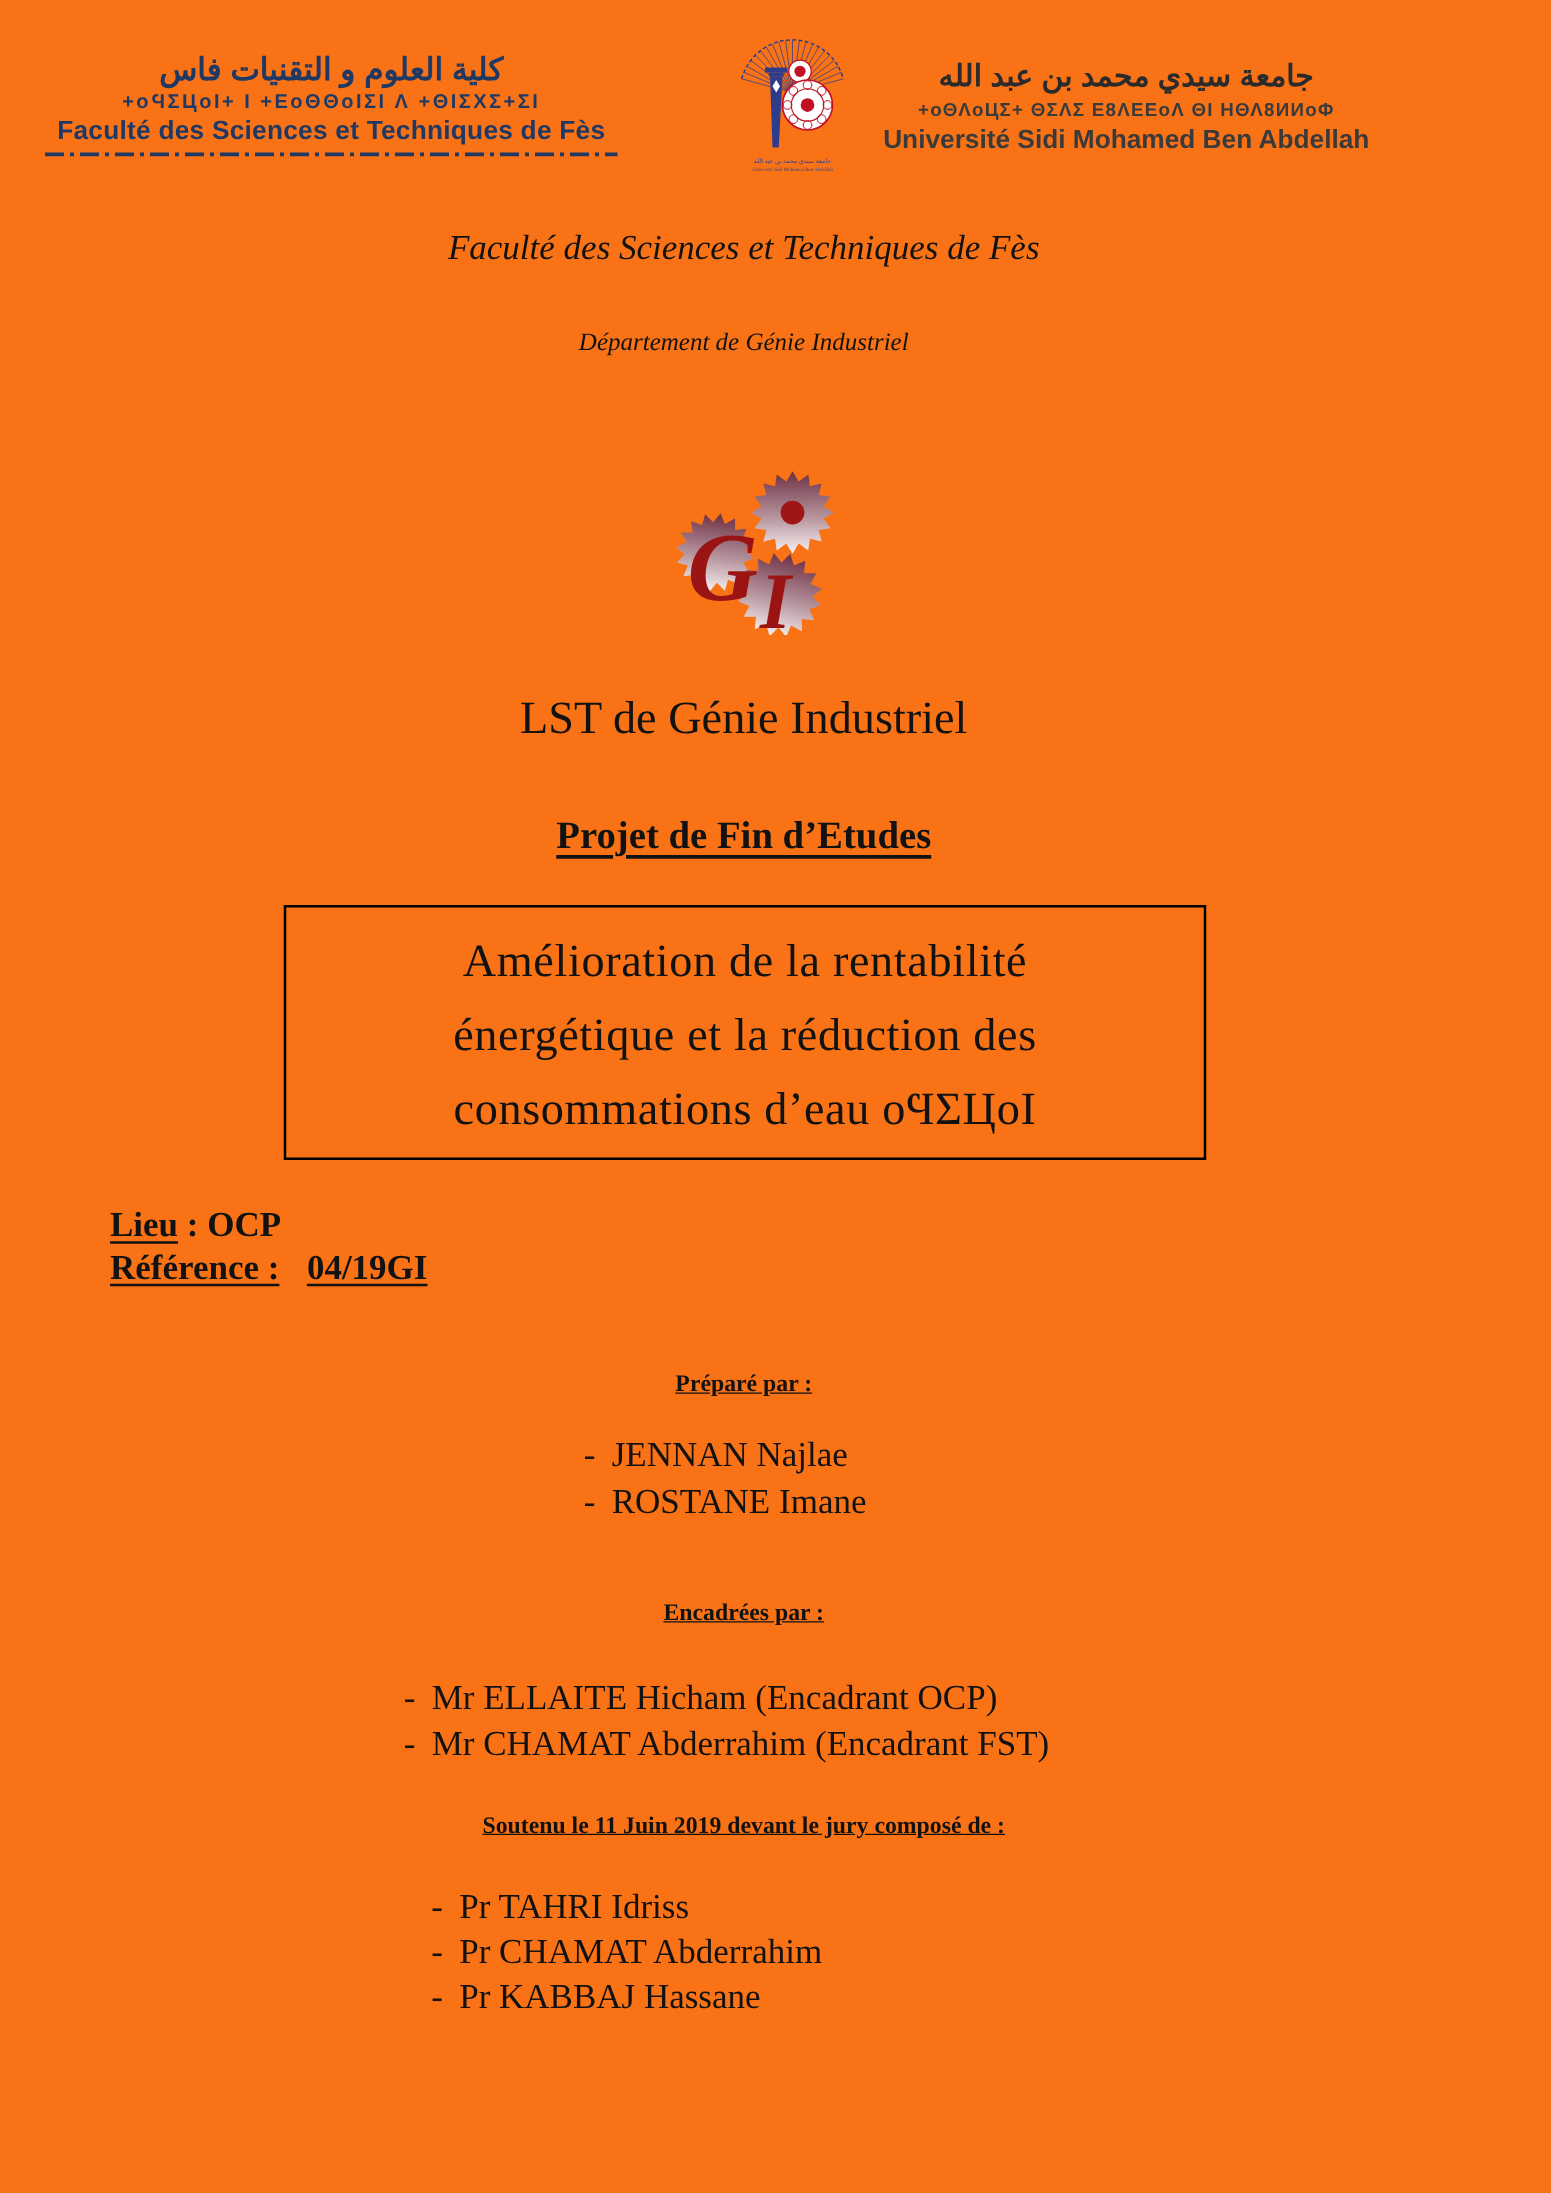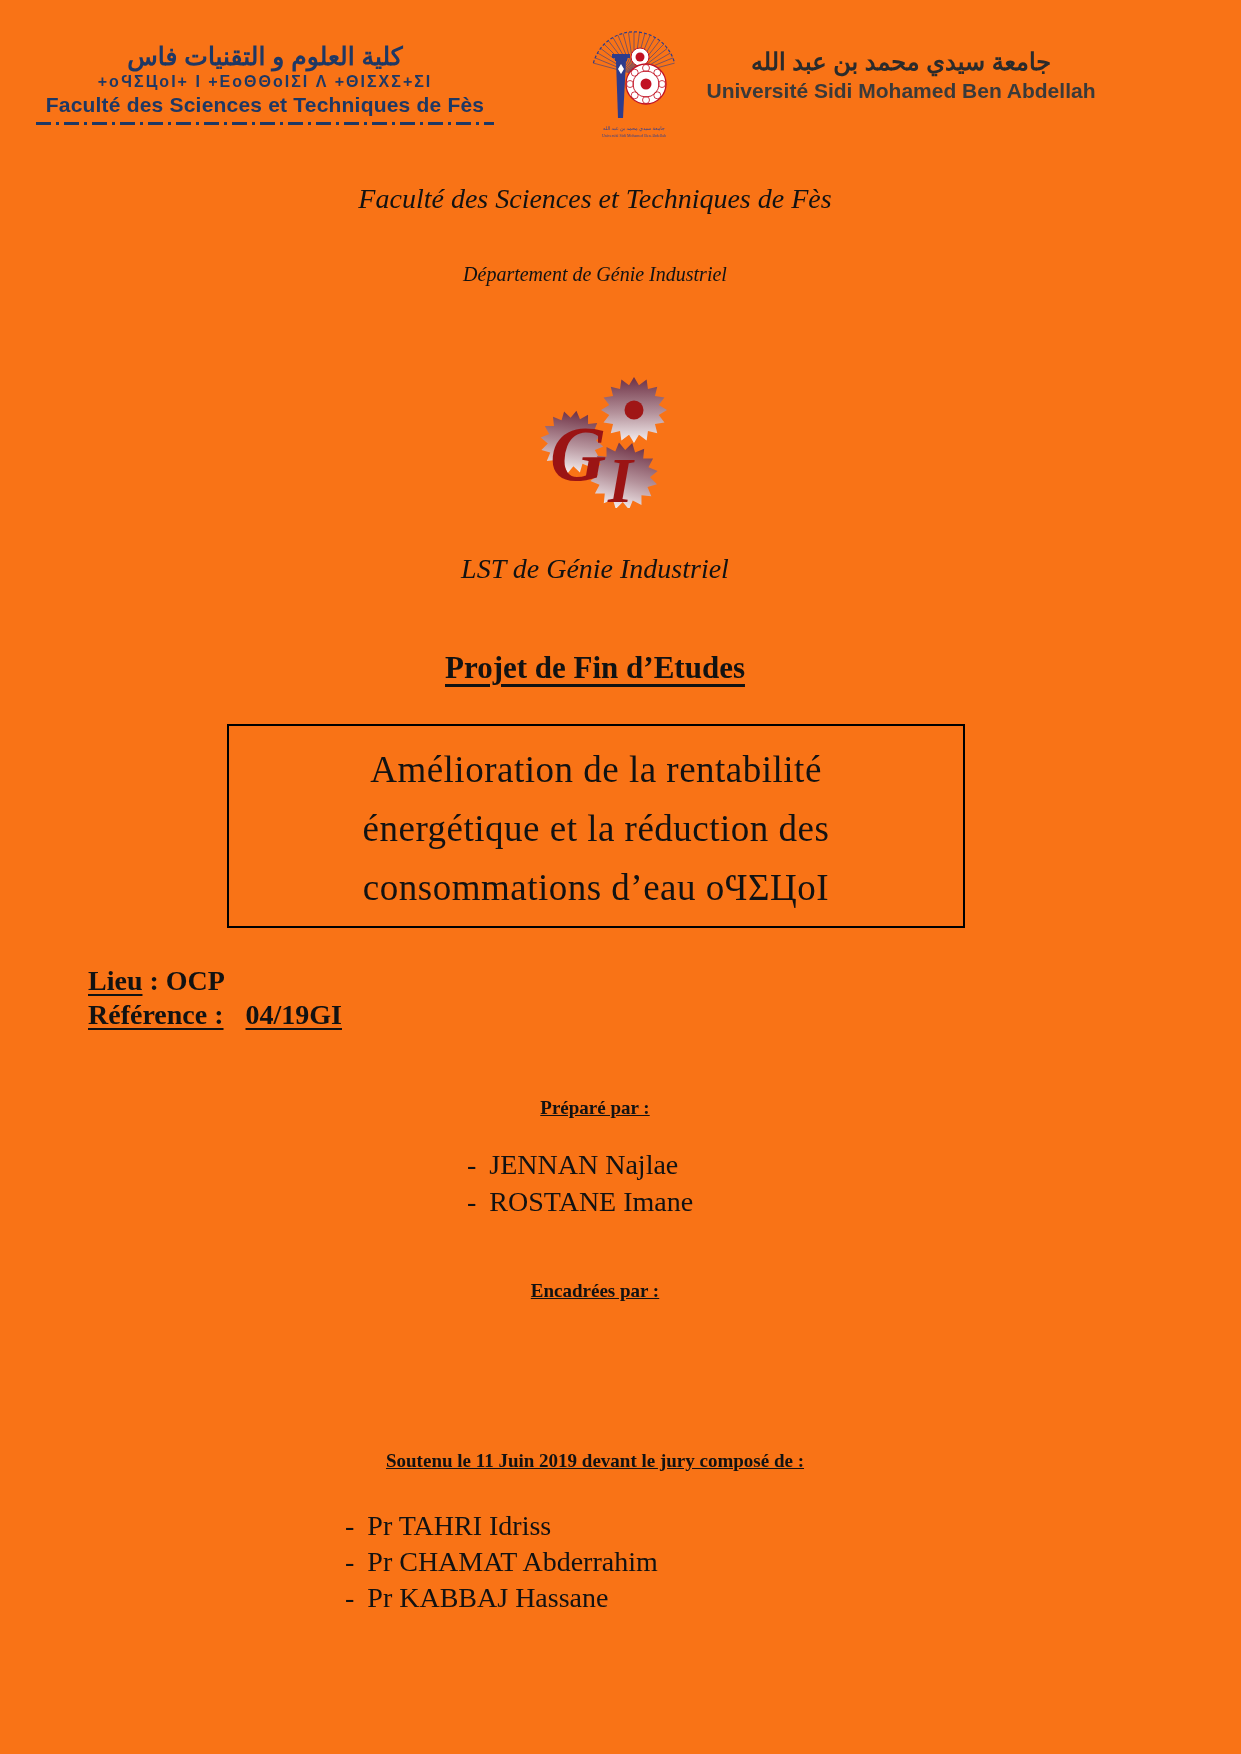--- a/index.html
+++ b/index.html
@@ -31,21 +31,21 @@
     font-family:"Liberation Sans", sans-serif;
   }
   .hr-arabic { font-size:24px; font-weight:bold; line-height:32px; color:#2b2b2b; }
   .hr-tif    { font-size:15px; font-weight:bold; letter-spacing:1px; line-height:21px; color:#3a3a3a; }
   .hr-fr     { font-size:21px; font-weight:bold; line-height:25px; color:#3a3a3a; }
 
   
   .center-line { position:absolute; left:25px; width:1140px; text-align:center; }
   .faculty-line    { top:183px; font-style:italic; font-size:28px; }
   .department-line { top:263px; font-style:italic; font-size:20px; }
-  .lst-line        { top:553px; font-style:italic; font-size:28px; }
+  .lst-line        { top:553px; font-size:37px; }
   .pfe-heading     { top:650px; font-weight:bold; font-size:31px; }
   .pfe-heading span {
     text-decoration:underline; text-decoration-thickness:3px; text-underline-offset:6px;
   }
 
   .gi-logo { position:absolute; left:534px; top:376px; width:138px; height:132px; }
 
   
   .title-box {
     position:absolute; left:227px; top:724px; width:738px; height:204px;
@@ -114,20 +114,21 @@
       <circle cx="46.7" cy="52.7" r="3.5" stroke-width="0.8"></circle>
       <circle cx="58" cy="64" r="5.5" fill="#c11122" stroke="none"></circle>
     </g>
 
     <text x="46" y="110" font-size="5" text-anchor="middle" fill="#33418f">جامعة سيدي محمد بن عبد الله</text>
     <text x="46" y="117" font-size="4" text-anchor="middle" fill="#33418f">Université Sidi Mohamed Ben Abdellah</text>
   </svg>
 
   <div class="header-right">
     <div class="hr-arabic">جامعة سيدي محمد بن عبد الله</div>
+    <div class="hr-tif">+oΘΛoЦΣ+ ΘΣΛΣ Ε8ΛΕΕoΛ ΘI ΗΘΛ8ИИoΦ</div>
     <div class="hr-fr">Université Sidi Mohamed Ben Abdellah</div>
   </div>
 
   <div class="center-line faculty-line">Faculté des Sciences et Techniques de Fès</div>
   <div class="center-line department-line">Département de Génie Industriel</div>
 
   <svg class="gi-logo" viewBox="0 0 138 132">
     <defs>
       <linearGradient id="gearGrad" x1="0" y1="0" x2="0" y2="1">
         <stop offset="0" stop-color="#6d2f43"></stop>
@@ -170,20 +171,24 @@
     </div>
   </div>
 
   <div class="center-line section-heading prepared-heading">Préparé par :</div>
   <div class="doc-list prepared-list">
     <div><span class="dash">-</span><span>JENNAN Najlae</span></div>
     <div><span class="dash">-</span><span>ROSTANE Imane</span></div>
   </div>
 
   <div class="center-line section-heading supervisors-heading">Encadrées par :</div>
+  <div class="doc-list supervisors-list">
+    <div><span class="dash">-</span><span>Mr ELLAITE Hicham (Encadrant OCP)</span></div>
+    <div><span class="dash">-</span><span>Mr CHAMAT Abderrahim (Encadrant FST)</span></div>
+  </div>
 
   <div class="center-line section-heading jury-heading">Soutenu le 11 Juin 2019 devant le jury composé de :</div>
   <div class="doc-list jury-list">
     <div><span class="dash">-</span><span>Pr TAHRI Idriss</span></div>
     <div><span class="dash">-</span><span>Pr CHAMAT Abderrahim</span></div>
     <div><span class="dash">-</span><span>Pr KABBAJ Hassane</span></div>
   </div>
 
 </div>
 

